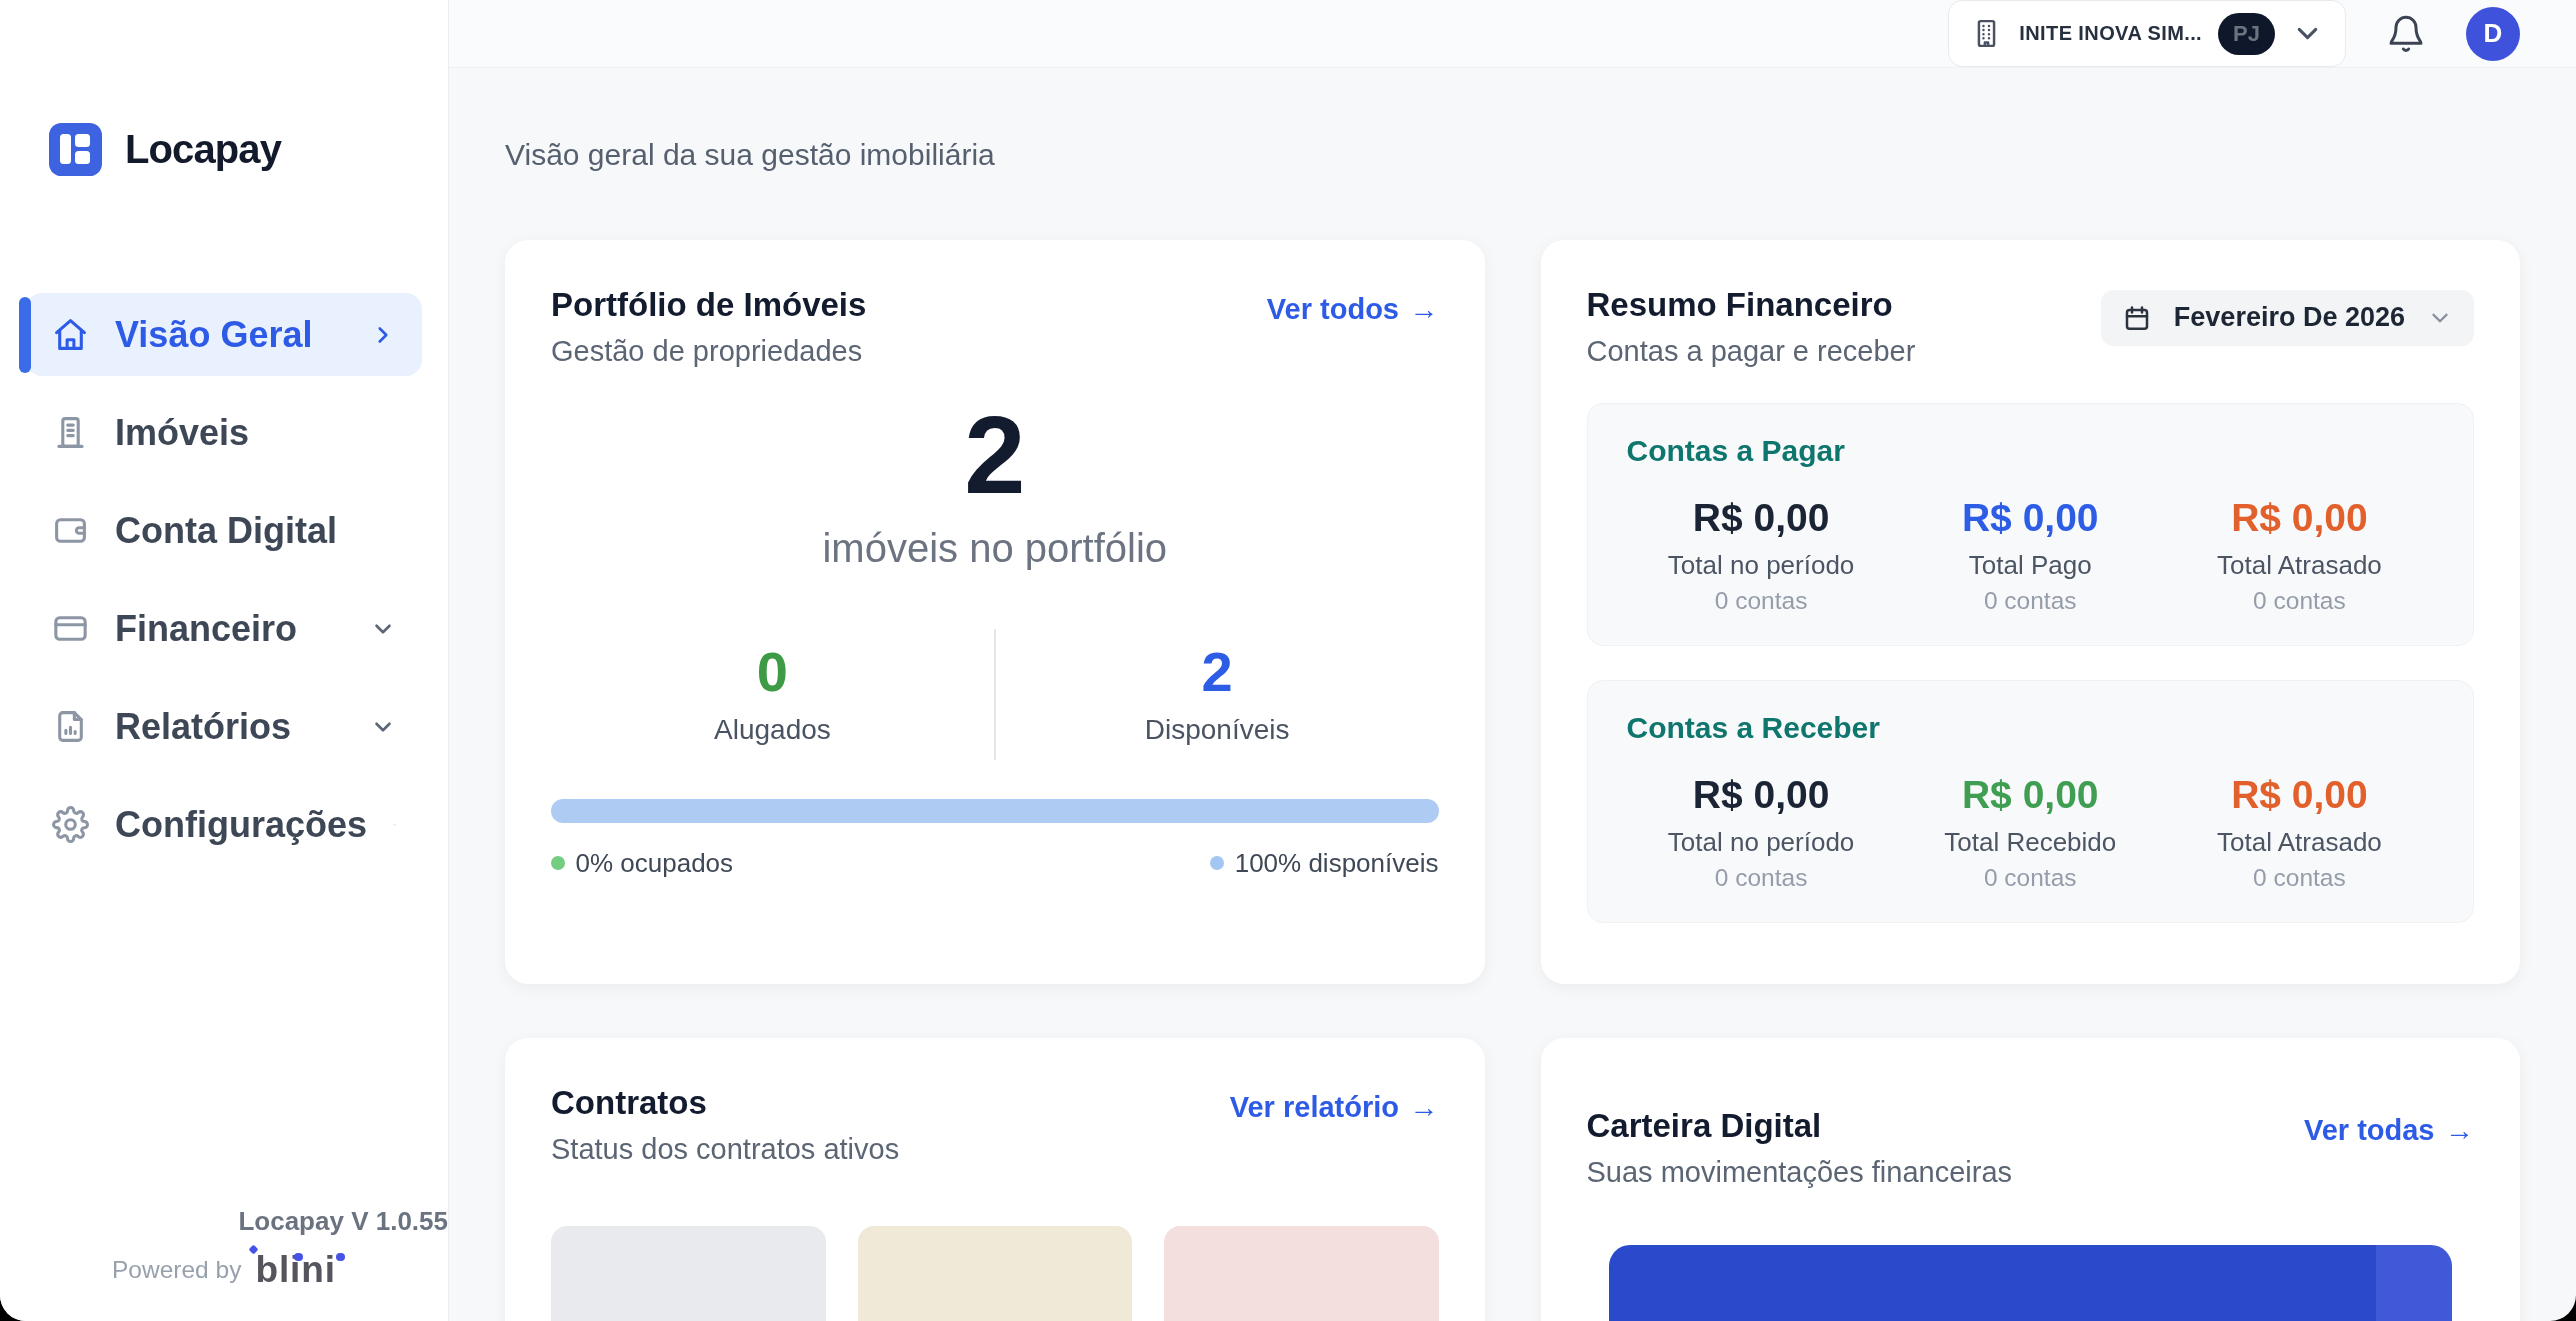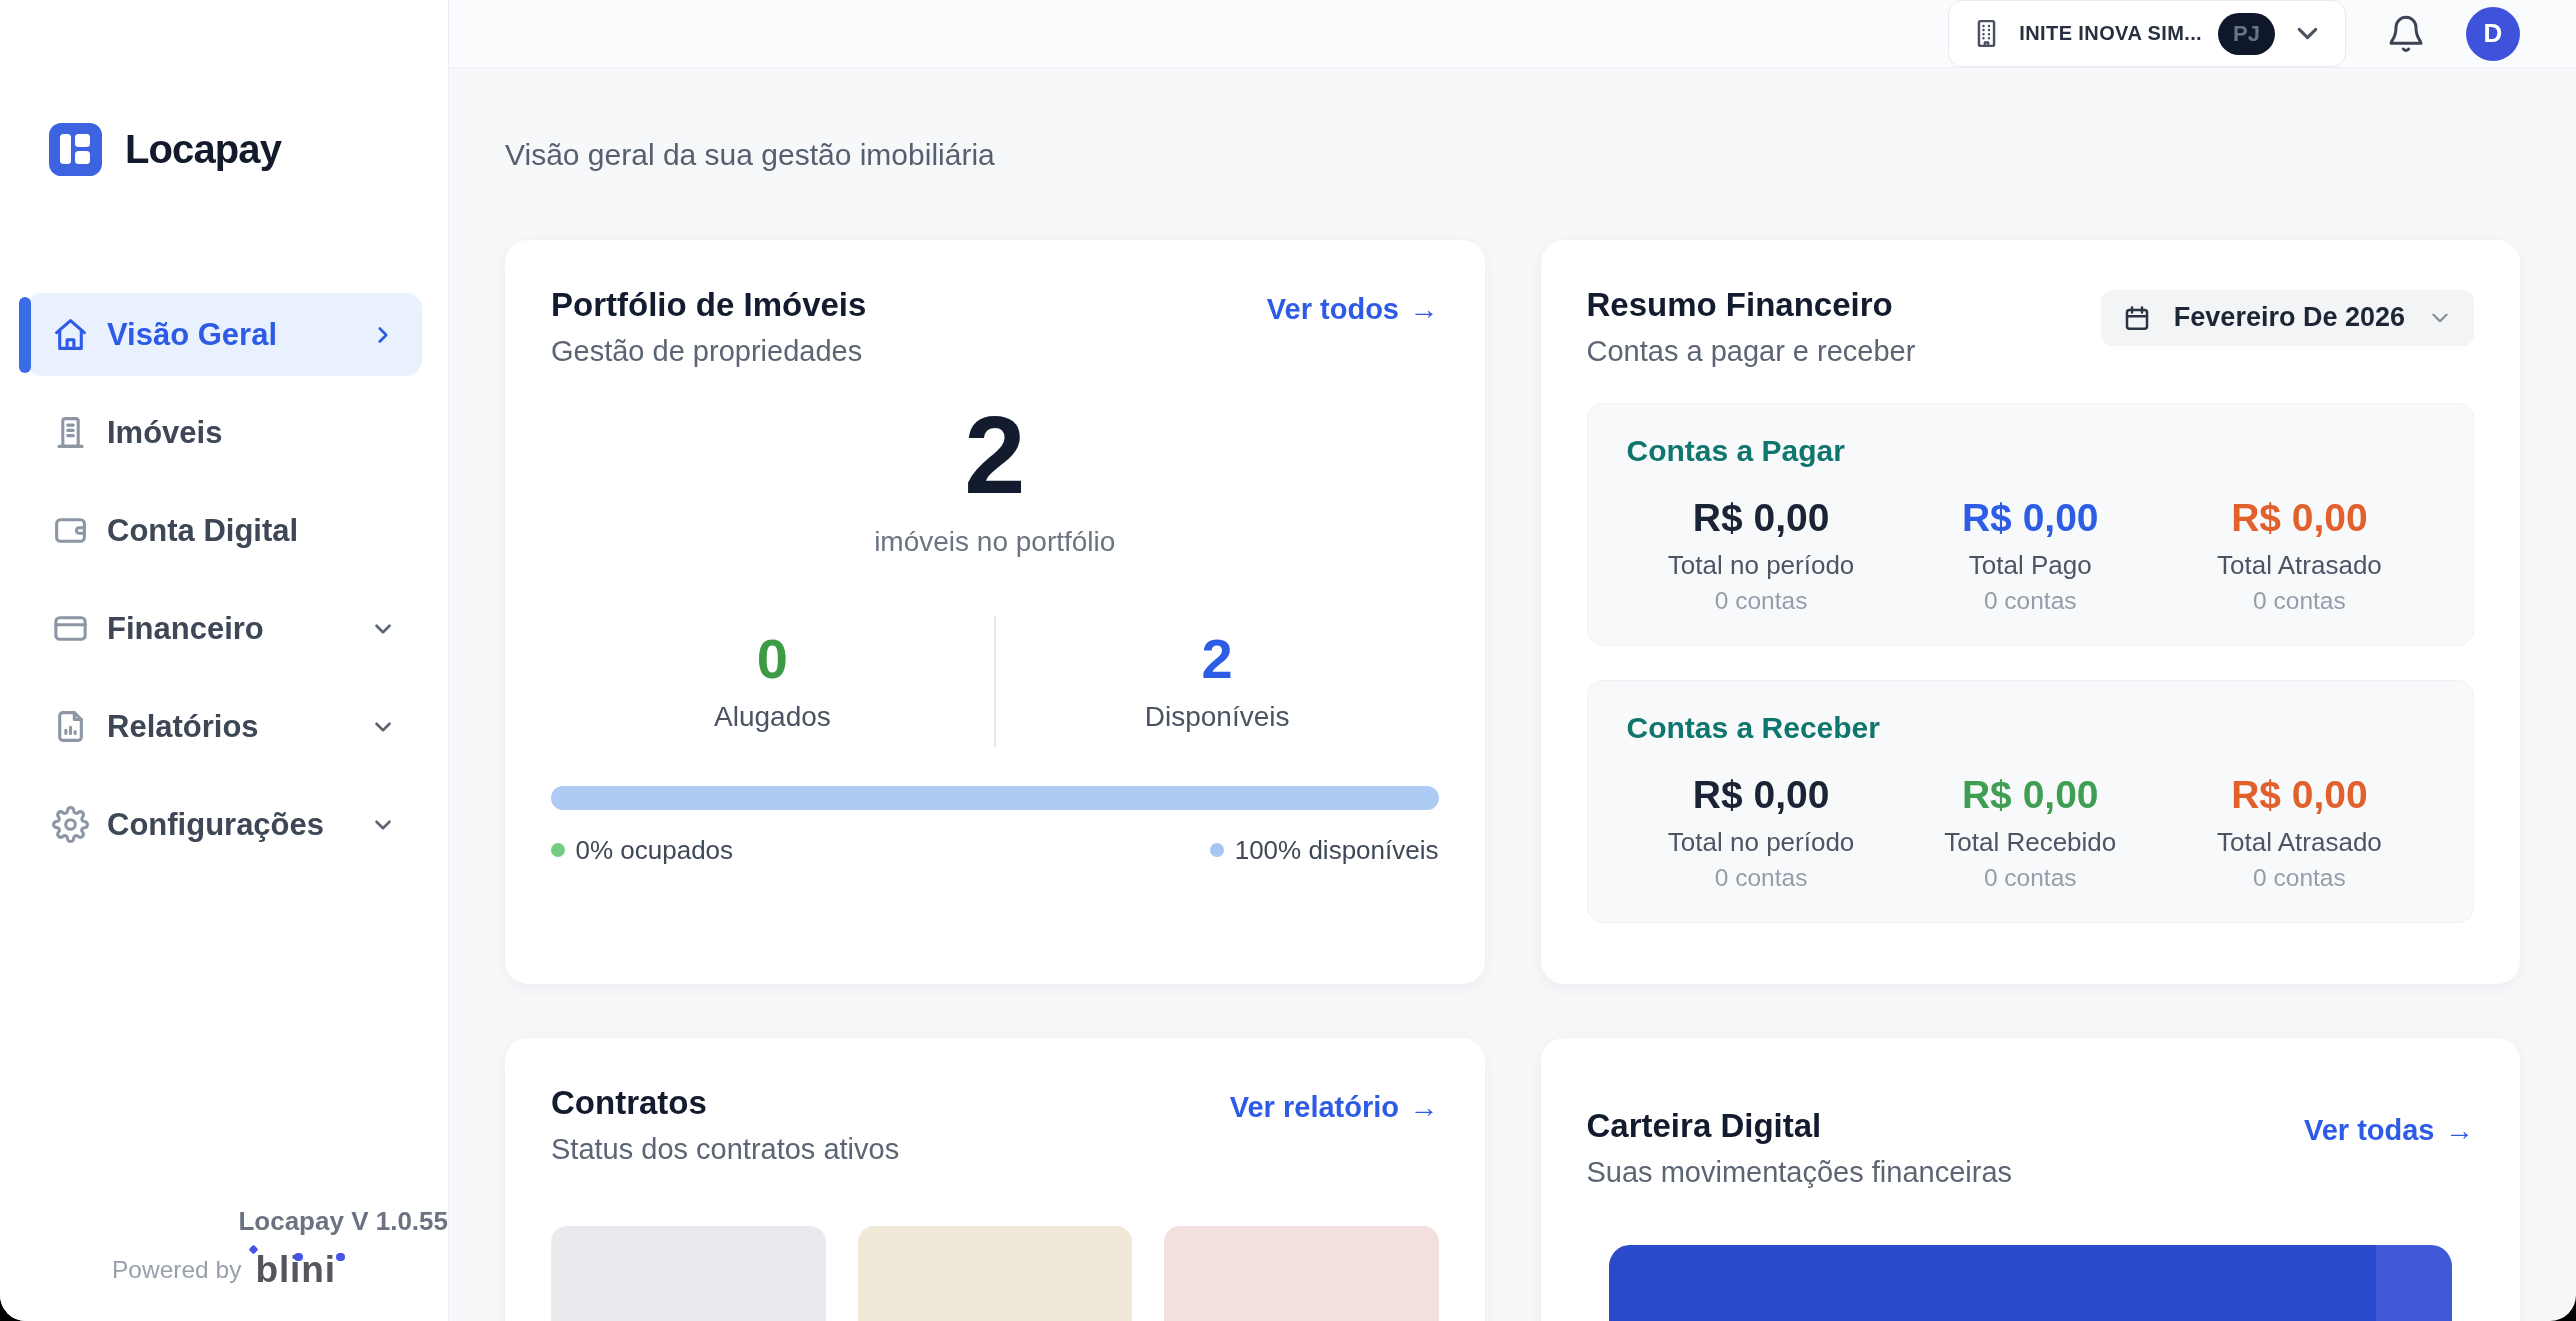--- a/index.html
+++ b/index.html
@@ -14,22 +14,22 @@
              display:flex; flex-direction:column; }
   .logo-row { display:flex; align-items:center; gap:23px; padding:123px 0 0 49px; }
   .logo-icon { width:53px; height:53px; background:#3e63e0; border-radius:12.3px; position:relative; flex:0 0 53px; }
   .logo-icon i { position:absolute; background:#fff; border-radius:3.5px; }
   .logo-icon .bar  { left:11.4px; top:11.4px; width:10.5px; height:30px; }
   .logo-icon .sq1  { left:26px; top:11.4px; width:15px; height:13px; }
   .logo-icon .sq2  { left:26px; top:28px; width:15px; height:13px; }
   .logo-text { font-size:40px; font-weight:700; color:#121a2c; letter-spacing:-0.9px; }
 
   .nav { margin-top:117px; padding:0 26px; display:flex; flex-direction:column; gap:15px; }
-  .nav-item { height:83px; display:flex; align-items:center; gap:18px; padding:0 26px;
-              border-radius:16px; color:#3e4756; font-size:31px; font-weight:600;
+  .nav-item { height:83px; display:flex; align-items:center; gap:26px; padding:0 26px;
+              border-radius:16px; color:#3e4756; font-size:36px; font-weight:600;
               position:relative; cursor:pointer; }
   .nav-item svg.mi { width:37px; height:37px; stroke:#8d96a4; flex:0 0 37px; }
   .nav-item .grow { flex:1; }
   .nav-item .caret { width:26px; height:26px; stroke:#5d6675; }
   .nav-item.active { background:#e9f1fe; color:#2e5be6; }
   .nav-item.active svg.mi { stroke:#2e5be6; }
   .nav-item.active .caret { stroke:#2e5be6; }
   .nav-item.active::before { content:""; position:absolute; left:-7px; top:3.5px; bottom:3.5px;
                              width:12.3px; border-radius:12.3px; background:#3b6ce8; }
   .sidebar-footer { margin-top:auto; padding-bottom:30px; text-align:right; }
@@ -65,21 +65,21 @@
   .card.row1 { height:744px; }
   .card.row2 { height:491px; }
   .card-head { display:flex; align-items:flex-start; justify-content:space-between; }
   .card-title { font-size:33px; font-weight:700; color:#131b2e; }
   .card-sub { margin-top:11.4px; font-size:29px; color:#5b6573; }
   .link { display:flex; align-items:center; gap:10.5px; color:#2e5be6; font-size:29px; font-weight:600;
           cursor:pointer; margin-top:7px; white-space:nowrap; }
 
   
   .big-num { margin-top:32px; text-align:center; font-size:110px; font-weight:700; color:#131b2e; line-height:1; }
-  .big-cap { margin-top:16px; text-align:center; font-size:28px; color:#6b7480; }
+  .big-cap { margin-top:16px; text-align:center; font-size:40px; color:#6b7480; }
   .stats-row { margin-top:58px; display:flex; align-items:center; }
   .stat { flex:1; text-align:center; }
   .stat-val { font-size:56px; font-weight:700; line-height:1; }
   .stat-val.green { color:#3d9a45; }
   .stat-val.blue { color:#2d5ce5; }
   .stat-lab { margin-top:14px; font-size:28px; color:#4a5362; }
   .stat-div { width:1.8px; height:131px; background:#e3e6ea; }
   .progress { margin-top:39px; height:24px; border-radius:12.3px; background:#aecbf4; }
   .legend { margin-top:24.5px; display:flex; justify-content:space-between; align-items:center; }
   .leg-item { display:flex; align-items:center; gap:10.5px; font-size:26px; color:#3f4856; }

